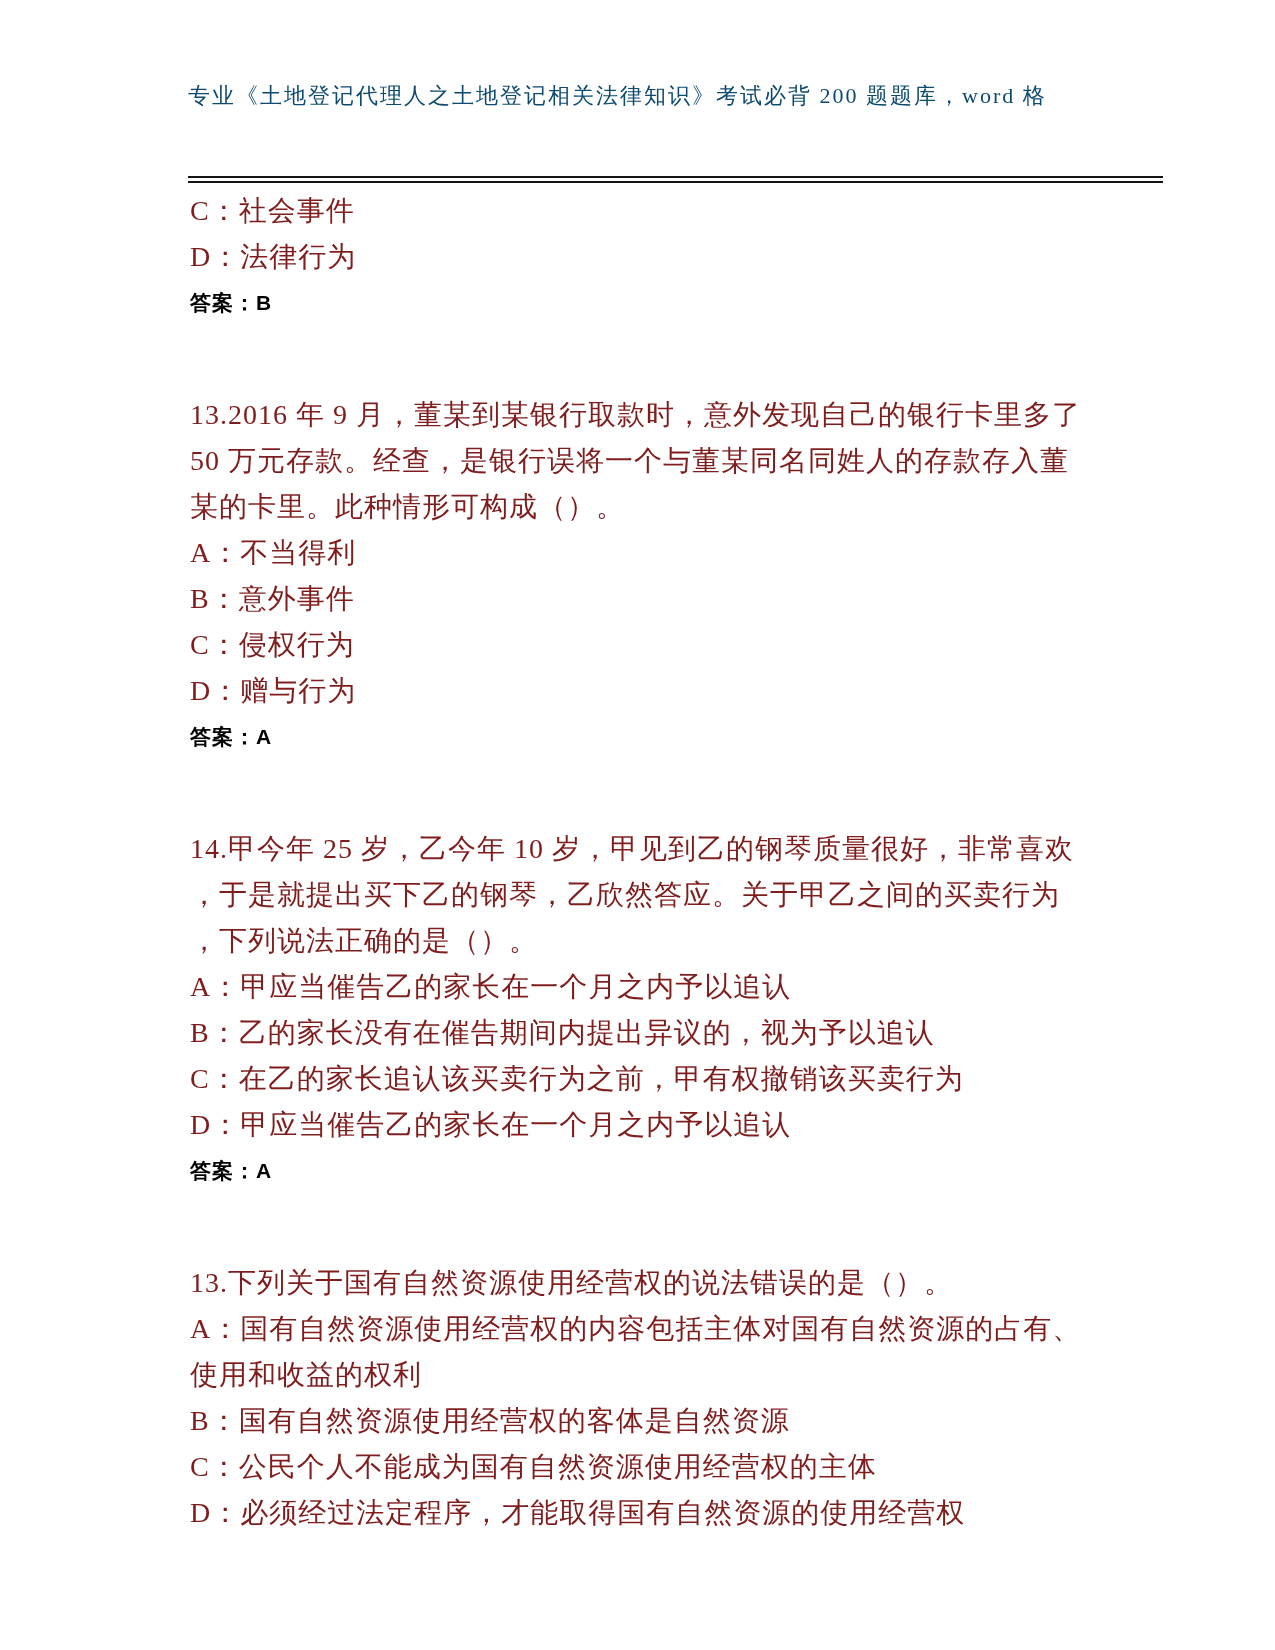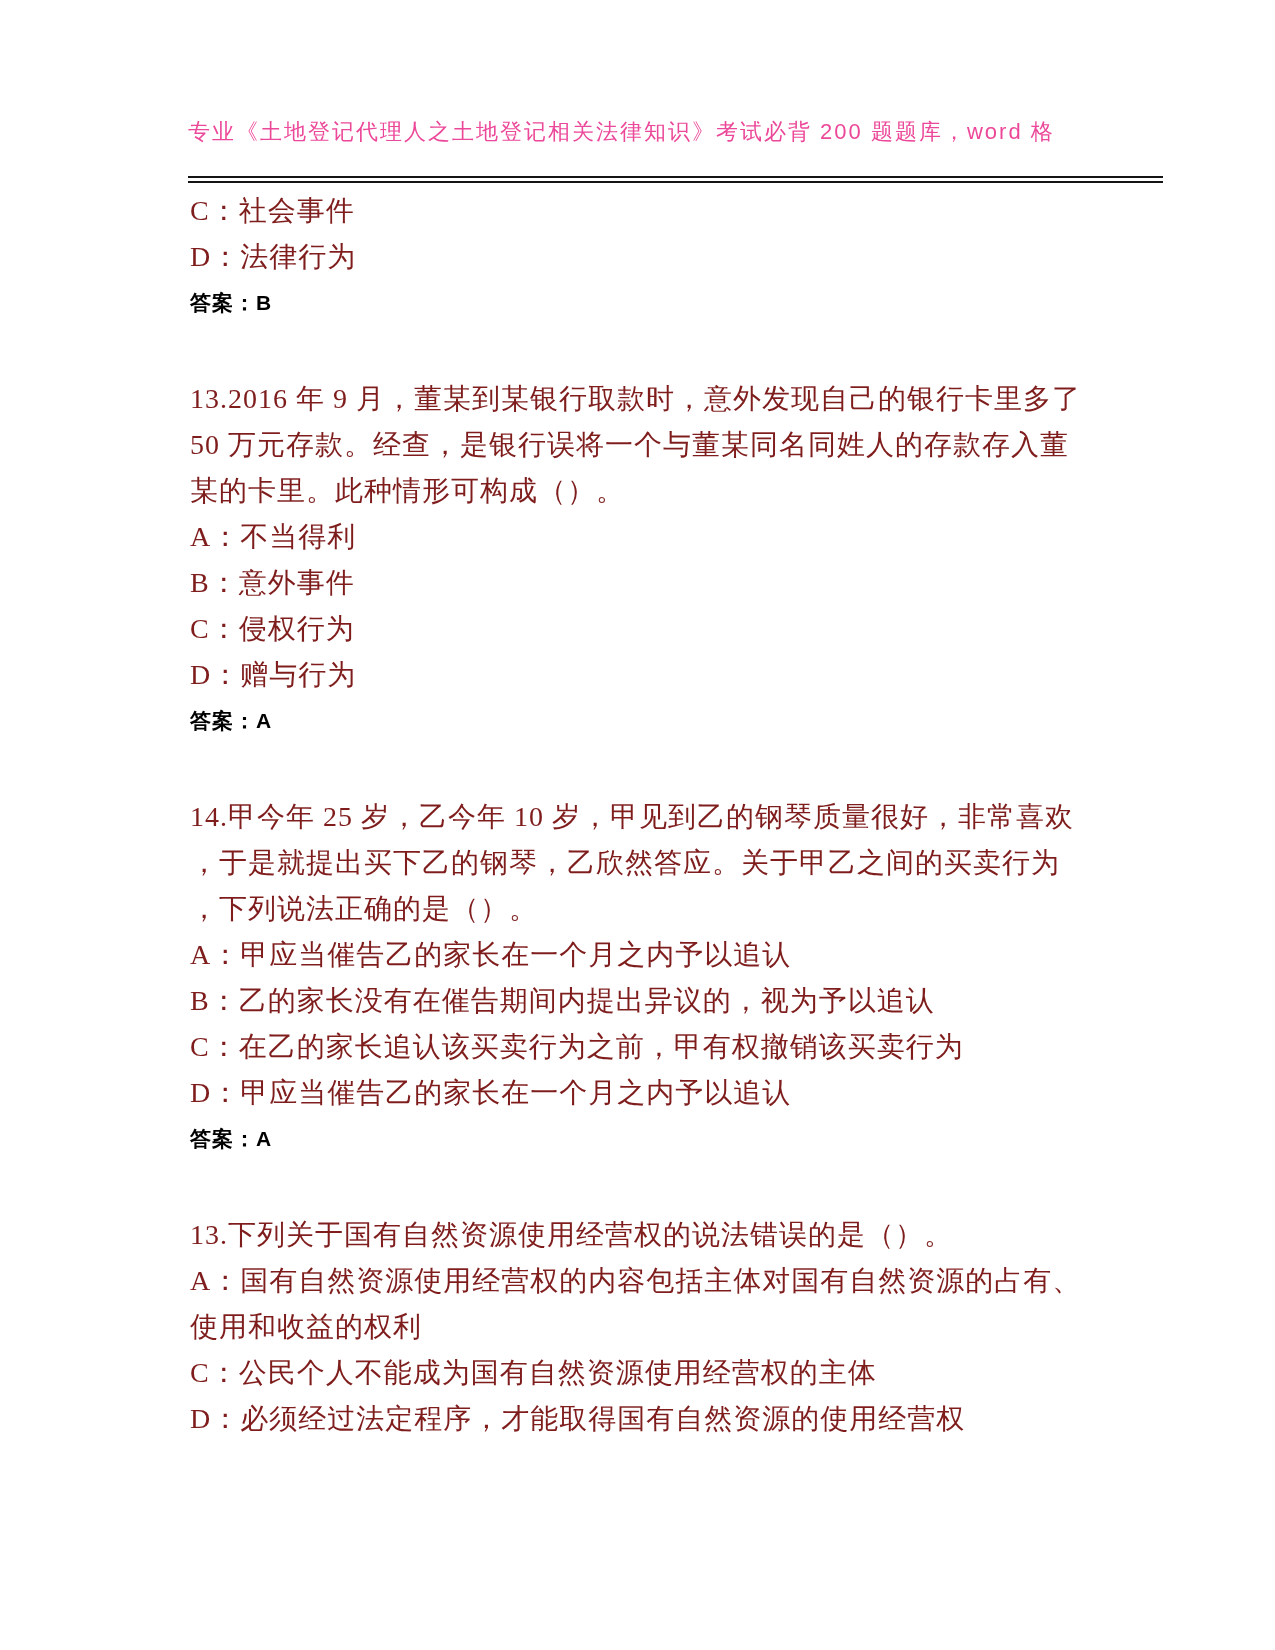--- a/index.html
+++ b/index.html
@@ -12,40 +12,39 @@
     font-family: "Liberation Serif", serif;
   }
   .doc-header {
     position: absolute;
     left: 188px;
     top: 80px;
     width: 977px;
     font-size: 22px;
     line-height: 31px;
     letter-spacing: 2px;
-    color: #ec4899;
-    font-family: Liberation Sans, sans-serif;
-    margin-top: 36px;
+    color: #0c4a6e;
+    font-family: Liberation Serif, serif;
   }
   .h-rule {
     position: absolute;
     left: 188px;
     top: 176px;
     width: 975px;
     height: 3px;
     border-top: 2px solid #141414;
     border-bottom: 2px solid #141414;
   }
   .doc-body {
     position: absolute;
     left: 190px;
     top: 188px;
     width: 960px;
   }
-  .block + .block { margin-top: 50px; }
+  .block + .block { margin-top: 66px; }
   .line {
     height: 46px;
     line-height: 46px;
     white-space: nowrap;
   }
   .stem, .option {
     font-size: 28px;
     letter-spacing: 1px;
     color: #7f1d1d;
     font-family: "Liberation Serif", serif;
@@ -90,16 +89,17 @@
       <div class="line option">A：甲应当催告乙的家长在一个月之内予以追认</div>
       <div class="line option">B：乙的家长没有在催告期间内提出异议的，视为予以追认</div>
       <div class="line option">C：在乙的家长追认该买卖行为之前，甲有权撤销该买卖行为</div>
       <div class="line option">D：甲应当催告乙的家长在一个月之内予以追认</div>
       <div class="line answer">答案：A</div>
     </section>
     <section class="block">
       <div class="line stem">13.下列关于国有自然资源使用经营权的说法错误的是（）。</div>
       <div class="line option">A：国有自然资源使用经营权的内容包括主体对国有自然资源的占有、</div>
       <div class="line option">使用和收益的权利</div>
+      <div class="line option">B：国有自然资源使用经营权的客体是自然资源</div>
       <div class="line option">C：公民个人不能成为国有自然资源使用经营权的主体</div>
       <div class="line option">D：必须经过法定程序，才能取得国有自然资源的使用经营权</div>
     </section>
   </main>
 
 </body></html>

